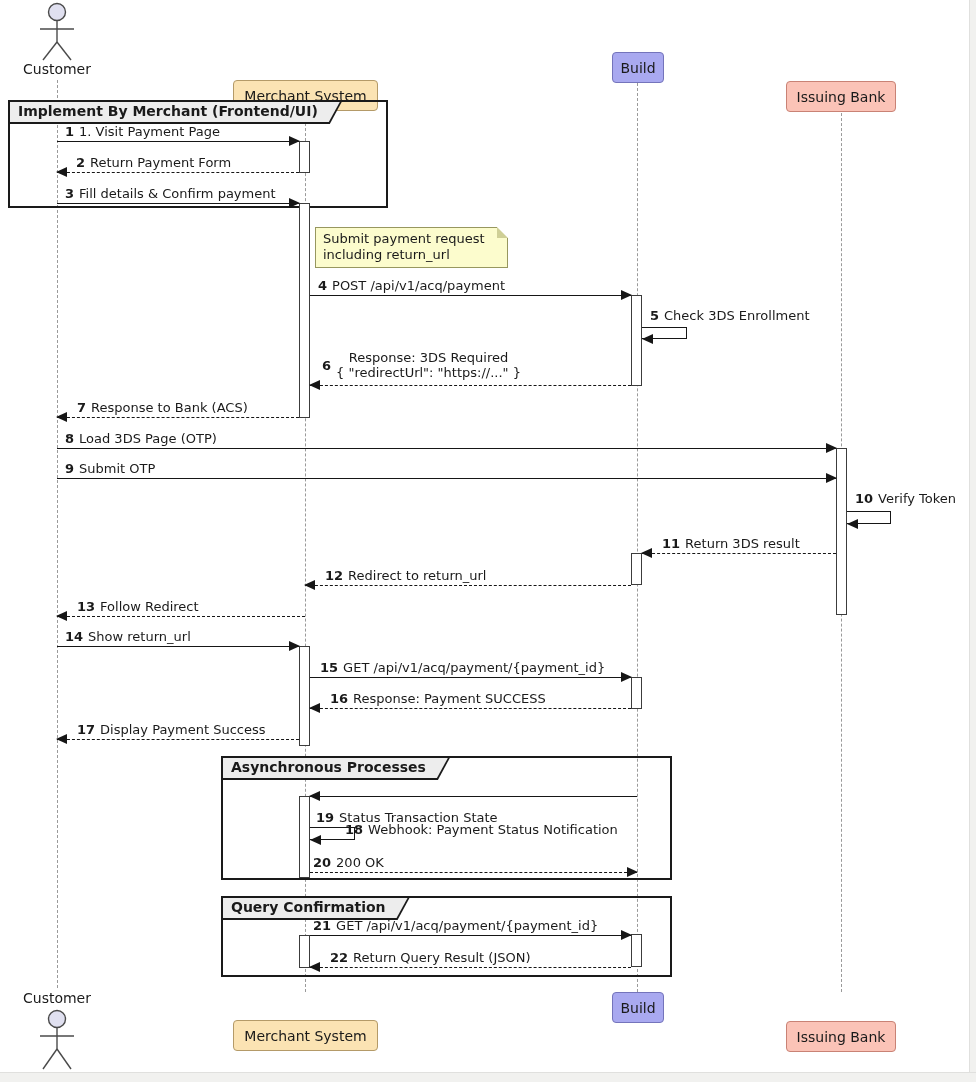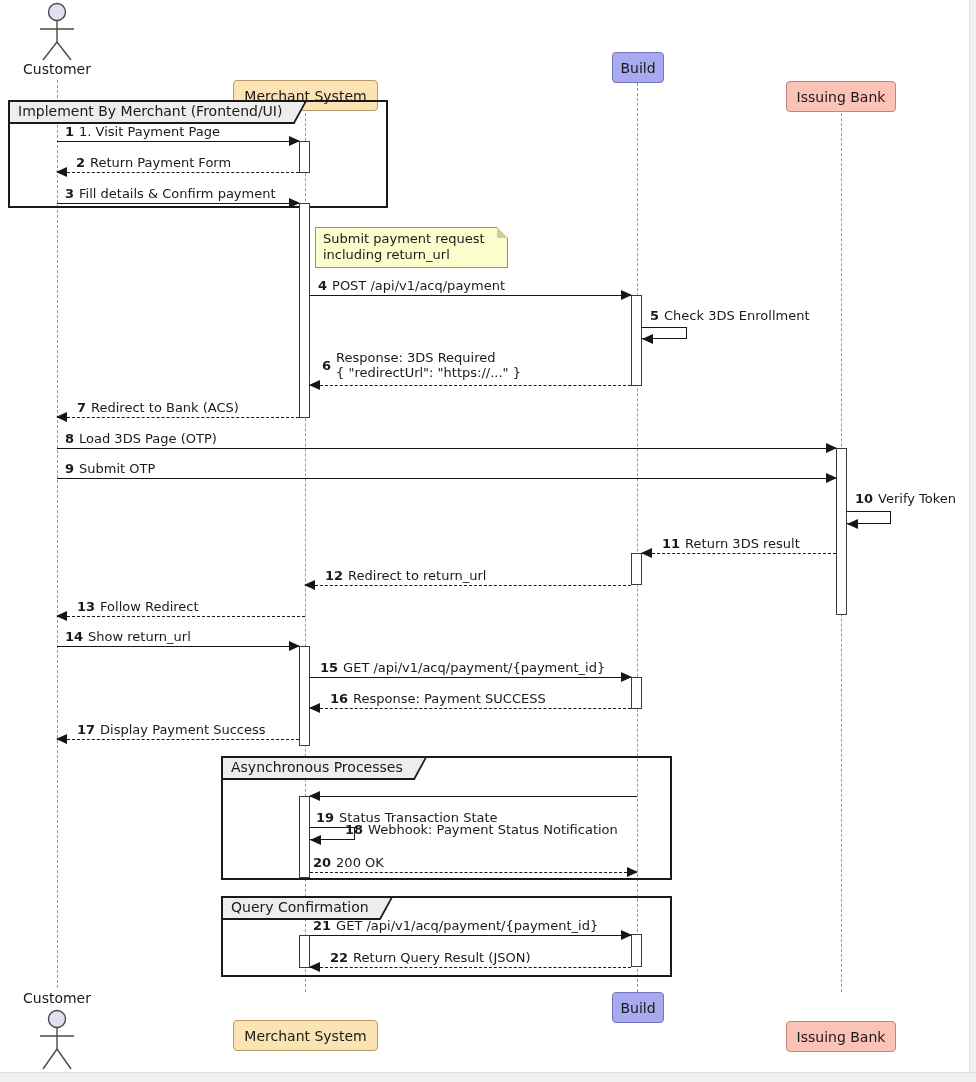--- a/index.html
+++ b/index.html
@@ -15,39 +15,39 @@
   .pbox.bank     { background:#FBC3B7; border-color:#c98275;margin-top:29px; }
 
   .actor-label { position:absolute; width:110px; text-align:center; font-size:14px; }
   .actor-svg { position:absolute; }
 
   .frame { position:absolute; border:2px solid #1a1a1a; background:transparent; }
   .flabel { position:absolute; left:-2px; top:-2px; background:#1a1a1a;
             clip-path:polygon(0 0,100% 0,calc(100% - 13px) 100%,0 100%); }
   .flabel .in { position:relative; margin:2px 3px 2px 2px; background:#ededed;
             clip-path:polygon(0 0,100% 0,calc(100% - 11px) 100%,0 100%);
-            padding:1px 22px 3px 8px; font-weight:normal; font-size:14px; white-space:nowrap;text-align:center; }
+            padding:1px 22px 3px 8px; font-weight:bold; font-size:14px; white-space:nowrap;text-align:center; }
 
   .act { position:absolute; width:11px; background:#ffffff; border:1.4px solid #3c3c3c; z-index:5; }
 
   .arrow { position:absolute; height:0; z-index:6; }
   .arrow.solid  { border-top:1.4px solid #161616; }
   .arrow.dashed { border-top:1.4px dashed #161616; }
   .head { position:absolute; width:0; height:0; top:-5.6px;
           border-top:5px solid transparent; border-bottom:5px solid transparent; }
   .head.right { right:-1px; border-left:11px solid #161616; }
   .head.left  { left:-1px;  border-right:11px solid #161616; }
 
   .selfmsg { position:absolute; border-top:1.4px solid #161616; border-right:1.4px solid #161616;
              border-bottom:1.4px solid #161616; z-index:6; }
   .selfmsg::after { content:""; position:absolute; left:0; bottom:-5.6px; width:0; height:0;
              border-top:5px solid transparent; border-bottom:5px solid transparent;
              border-right:11px solid #161616; }
 
-  .mlabel { position:absolute; font-size:13px; white-space:nowrap; z-index:7; line-height:15px; }
+  .mlabel { position:absolute; font-size:13px; white-space:nowrap; z-index:7; line-height:15px;text-align:center; }
   .mlabel b { margin-right:5px; }
   .mlabel.flex { display:flex; align-items:center; }
 
   .note { position:absolute; background:#FCFCCD; border:1px solid #97975f; z-index:7;
           font-size:13px; line-height:16px; padding:3px 14px 4px 7px; }
   .note::before { content:""; position:absolute; top:-1px; right:-1px; width:0; height:0;
           border-top:11px solid #ffffff; border-left:11px solid #cfcf96; }
 
   .page-edge { position:absolute; background:#f1f1ef; z-index:20; }
   .page-edge.right { border-left:1px solid #e0e0de; }
@@ -170,21 +170,21 @@
 
   <div class="mlabel" style="left:65px;  top:124px;"><b>1</b><span>1. Visit Payment Page</span></div>
   <div class="mlabel" style="left:76px;  top:155px;"><b>2</b><span>Return Payment Form</span></div>
   <div class="mlabel" style="left:65px;  top:186px;"><b>3</b><span>Fill details &amp; Confirm payment</span></div>
   <div class="mlabel" style="left:318px; top:278px;"><b>4</b><span>POST /api/v1/acq/payment</span></div>
   <div class="mlabel" style="left:650px; top:308px;"><b>5</b><span>Check 3DS Enrollment</span></div>
   <div class="mlabel flex" style="left:322px; top:350px;">
     <b>6</b>
     <span><span>Response: 3DS Required</span><br><span>{ "redirectUrl": "https://..." }</span></span>
   </div>
-  <div class="mlabel" style="left:77px;  top:400px;"><b>7</b><span>Redirect to Bank (ACS)</span></div>
+  <div class="mlabel" style="left:77px;  top:400px;"><b>7</b><span>Response to Bank (ACS)</span></div>
   <div class="mlabel" style="left:65px;  top:431px;"><b>8</b><span>Load 3DS Page (OTP)</span></div>
   <div class="mlabel" style="left:65px;  top:461px;"><b>9</b><span>Submit OTP</span></div>
   <div class="mlabel" style="left:855px; top:491px;"><b>10</b><span>Verify Token</span></div>
   <div class="mlabel" style="left:662px; top:536px;"><b>11</b><span>Return 3DS result</span></div>
   <div class="mlabel" style="left:325px; top:568px;"><b>12</b><span>Redirect to return_url</span></div>
   <div class="mlabel" style="left:77px;  top:599px;"><b>13</b><span>Follow Redirect</span></div>
   <div class="mlabel" style="left:65px;  top:629px;"><b>14</b><span>Show return_url</span></div>
   <div class="mlabel" style="left:320px; top:660px;"><b>15</b><span>GET /api/v1/acq/payment/{payment_id}</span></div>
   <div class="mlabel" style="left:330px; top:691px;"><b>16</b><span>Response: Payment SUCCESS</span></div>
   <div class="mlabel" style="left:77px;  top:722px;"><b>17</b><span>Display Payment Success</span></div>

